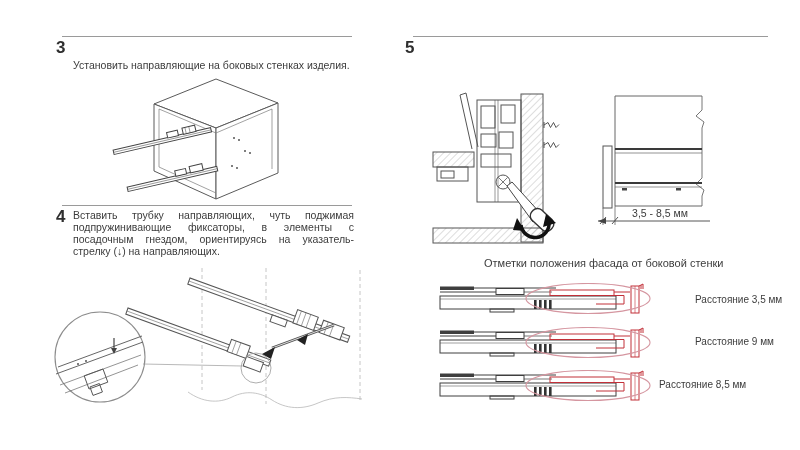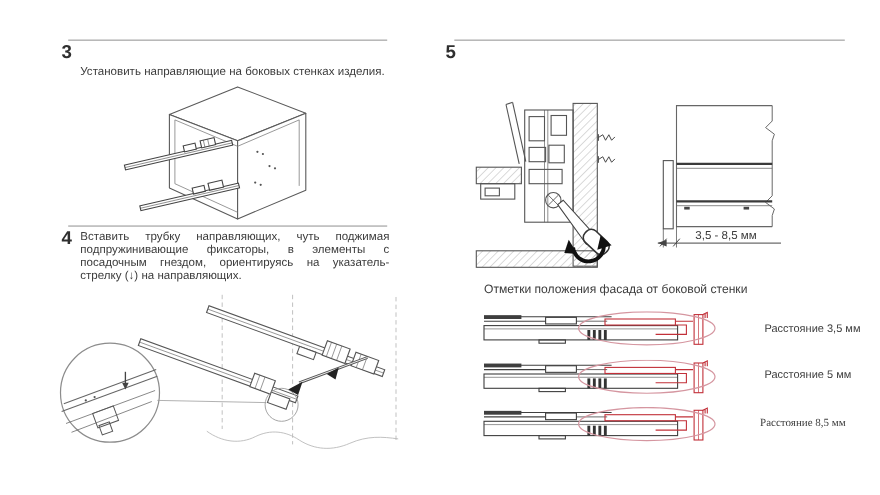--- a/index.html
+++ b/index.html
@@ -3,21 +3,21 @@
 <meta charset="utf-8">
 <style>
   html,body{margin:0;padding:0;background:#fff;}
   .page{
     position:relative;width:800px;height:450px;background:#fff;overflow:hidden;
     font-family:"Liberation Sans",sans-serif;color:#3c3c3c;
   }
   .rule{position:absolute;height:1px;background:#9a9a9a;}
   .step-num{position:absolute;font-size:17px;font-weight:bold;color:#2f2f2f;line-height:1;}
   .step-text{position:absolute;font-size:10.5px;line-height:12px;text-align:justify;margin:0;color:#3c3c3c;}
-  .section-title{position:absolute;font-size:11px;color:#3c3c3c;}
+  .section-title{position:absolute;font-size:11px;color:#3c3c3c;margin-left:44px;}
   .row-label{position:absolute;font-size:10px;color:#3c3c3c;white-space:nowrap;}
   svg{position:absolute;overflow:visible;}
   svg text{font-family:"Liberation Sans",sans-serif;}
   .hidden-defs{position:absolute;width:0;height:0;}
 </style>
 </head>
 <body>
 
 <div class="page">
 
@@ -223,20 +223,20 @@
   </svg>
 
   <svg style="left:438px;top:283px;" width="220" height="34" viewBox="0 0 220 34">
       <use href="#row-profile"></use>
     </svg>
   <div class="row-label" style="left:695px;top:294px;">Расстояние 3,5 мм</div>
 
   <svg style="left:438px;top:327px;" width="220" height="34" viewBox="0 0 220 34">
       <use href="#row-profile"></use>
     </svg>
-  <div class="row-label" style="left:695px;top:336px;">Расстояние 5 мм</div>
+  <div class="row-label" style="left:695px;top:336px;">Расстояние 9 мм</div>
 
   <svg style="left:438px;top:370px;" width="220" height="34" viewBox="0 0 220 34">
       <use href="#row-profile"></use>
     </svg>
-  <div class="row-label" style="left:691px;top:379px;font-family:Liberation Serif, serif;">Расстояние 8,5 мм</div>
+  <div class="row-label" style="left:659px;top:379px;">Расстояние 8,5 мм</div>
 
 </div>
 
 </body></html>

